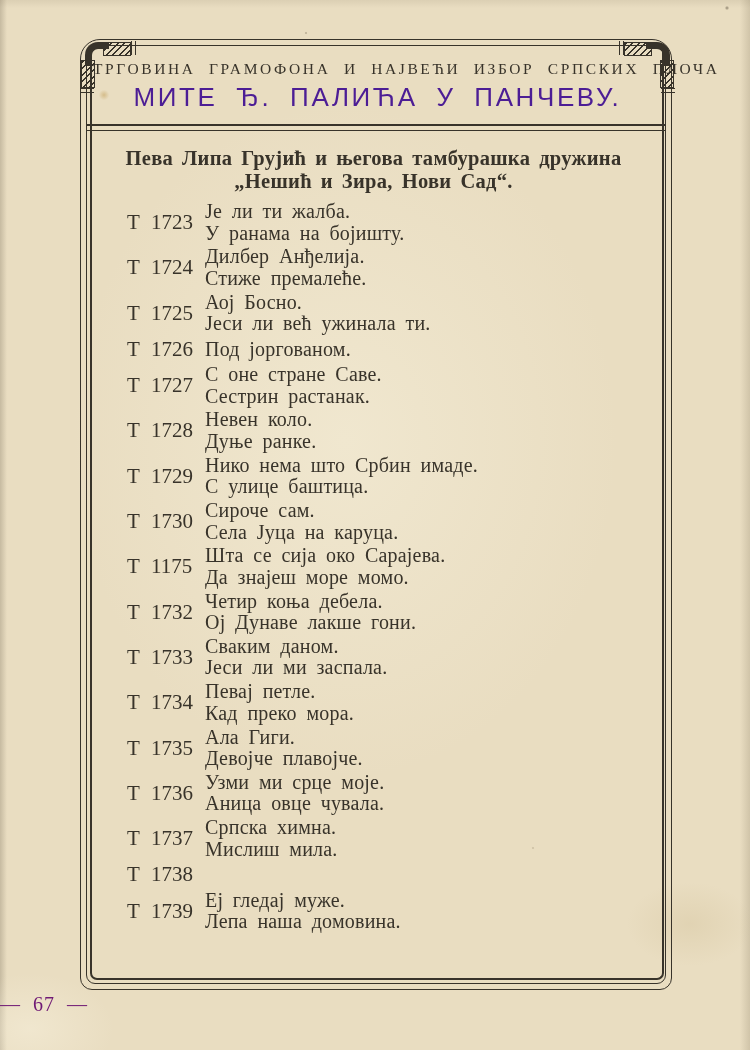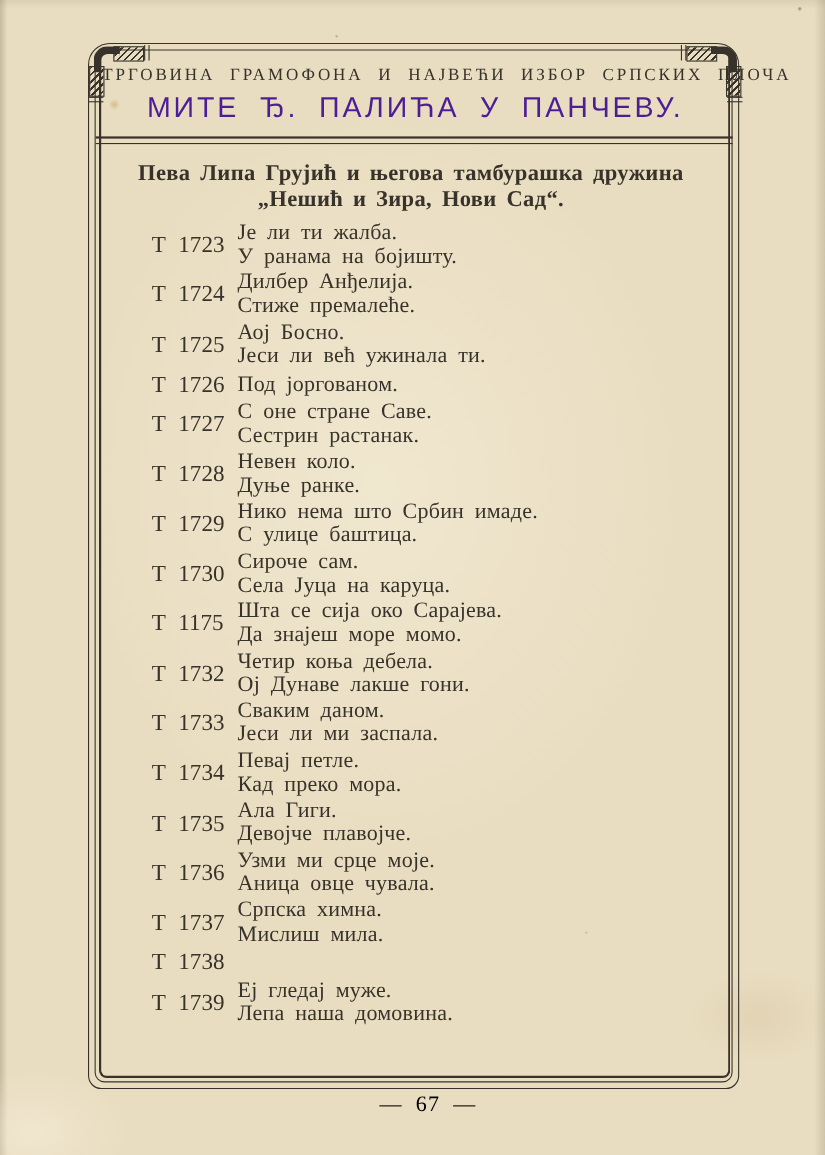--- a/index.html
+++ b/index.html
@@ -53,28 +53,28 @@
   
   .hdr1{position:absolute;left:93px;right:88px;top:60px;text-align:center;
     font-size:15.5px;letter-spacing:2.6px;word-spacing:7px;white-space:nowrap;}
   .hdr2{position:absolute;left:93px;right:88px;top:82px;text-align:center;
     font-family:"Liberation Sans","DejaVu Sans",sans-serif;
     font-size:26px;letter-spacing:2.6px;word-spacing:9px;white-space:nowrap;color:#4c1d95;}
   .sub{position:absolute;left:93px;right:96px;text-align:center;font-weight:bold;
     font-size:20.5px;letter-spacing:.3px;word-spacing:3.5px;white-space:nowrap;}
   .sub1{top:147px;}
   .sub2{top:170px;}
-  .records{position:absolute;left:93px;right:90px;top:201px;padding-left:11px;}
+  .records{position:absolute;left:93px;right:90px;top:201px;}
   .record{display:flex;align-items:center;margin-bottom:2.3px;}
   .rec-num{width:74px;margin-left:34px;margin-right:4px;flex:none;
     font-size:21px;word-spacing:6px;white-space:nowrap;}
   .rec-titles{flex:1;min-width:0;}
   .rec-line{font-size:20px;line-height:21.5px;letter-spacing:.2px;word-spacing:4.5px;white-space:nowrap;}
-  .pagenum{position:absolute;left:0;right:0;top:993px;text-align:center;
-    font-size:20px;letter-spacing:1px;word-spacing:6px;color:#000000;padding-left:28px;}
+  .pagenum{position:absolute;left:0;right:0;top:993px;
+    font-size:20px;letter-spacing:1px;word-spacing:6px;color:#701a75;}
 </style>
 </head>
 <body>
 
 <div>
 
   <div class="frame frame-outer"></div>
   <div class="frame frame-mid"></div>
   <div class="frame frame-inner"></div>
 

